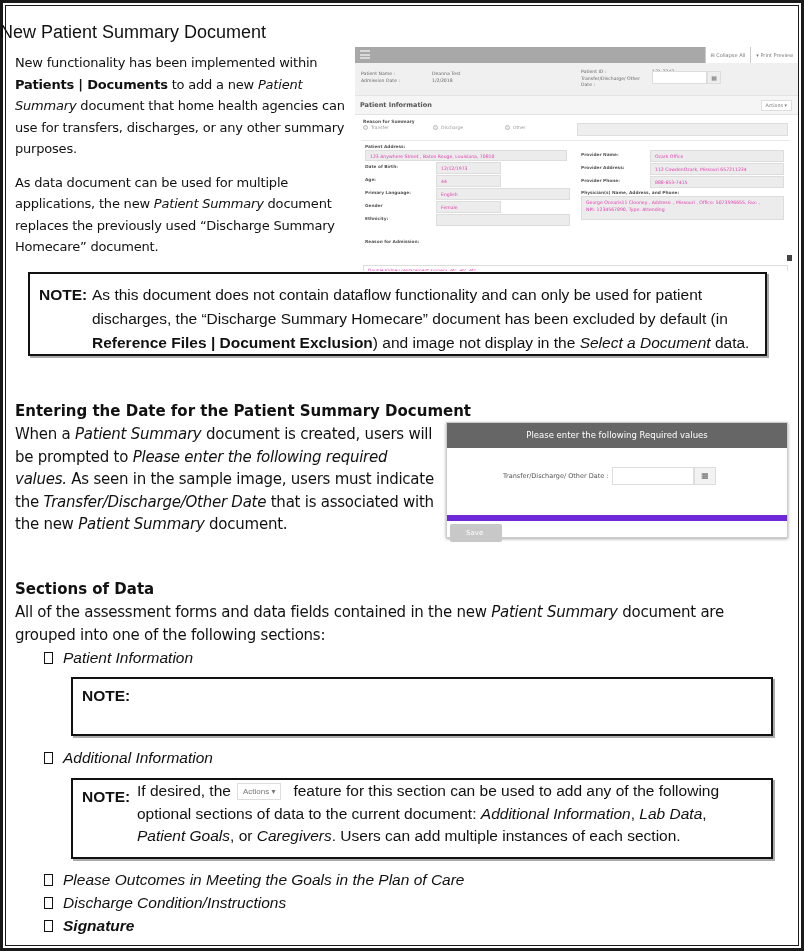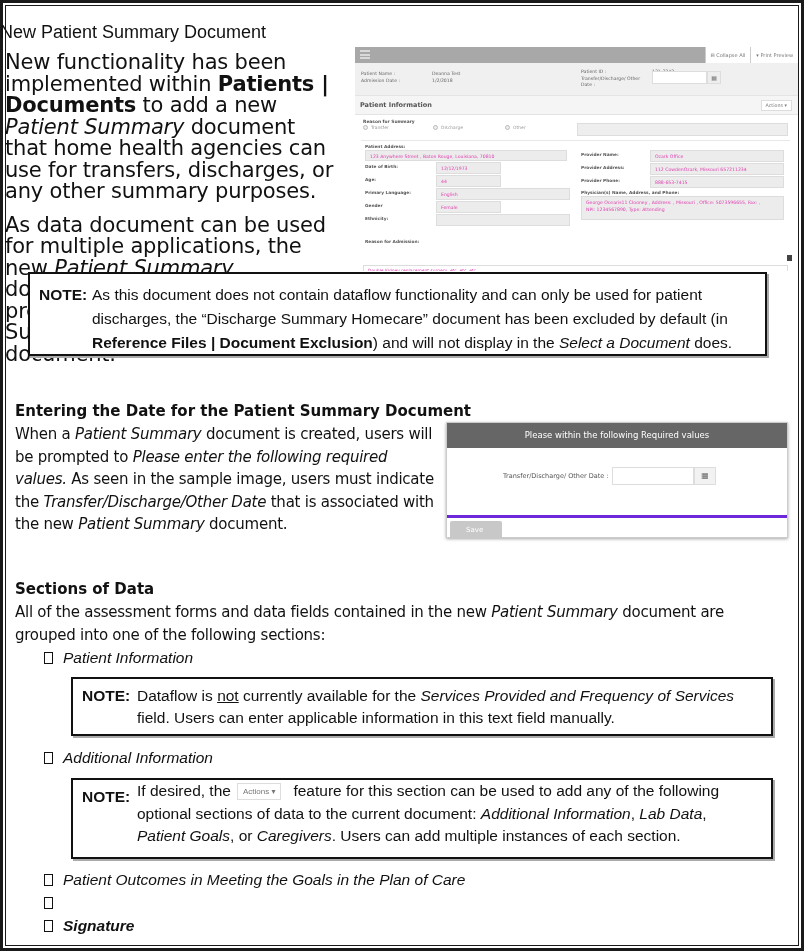--- a/index.html
+++ b/index.html
@@ -4,21 +4,21 @@
 <style>
   * { box-sizing: border-box; margin: 0; padding: 0; }
   html, body { width: 804px; height: 951px; background: #ffffff; overflow: hidden; }
   body { font-family: "Liberation Sans", "DejaVu Sans", sans-serif; color: #000; position: relative; }
 
   .frame-outer { position: absolute; left: 0; top: 0; width: 804px; height: 951px; border: 3px solid #1a1a1a; }
   .frame-inner { position: absolute; left: 5px; top: 5px; width: 794px; height: 941px; border: 1px solid #1a1a1a; }
 
   .doc-title { position: absolute; top: 22px; left: 0; width: 804px; text-align: left; font-size: 18px; color: #111; }
 
-  .intro { position: absolute; left: 5px; top: 52px; width: 330px; font-size: 21px; line-height: 21.5px; color: #111; font-family: "DejaVu Sans", sans-serif; letter-spacing: -0.2px; }
+  .intro { position: absolute; left: 15px; top: 52px; width: 330px; font-size: 13px; line-height: 21.5px; color: #111; font-family: "DejaVu Sans", sans-serif; letter-spacing: -0.2px; }
   .intro p { margin-bottom: 12px; }
   .intro b { font-weight: bold; }
   .intro i { font-style: italic; }
 
   
   .app { position: absolute; left: 355px; top: 47px; width: 443px; height: 224px; background: #ffffff; overflow: hidden; font-family: "DejaVu Sans", sans-serif; }
   .app-topbar { height: 16px; background: #a8a8a8; position: relative; }
   .app-menu-icon { position: absolute; left: 5px; top: 3px; width: 10px; height: 9px; display: flex; flex-direction: column; justify-content: space-between; }
   .app-menu-icon span { display: block; height: 2px; background: #d9d9d9; }
   .app-topbtns { position: absolute; right: 0; top: 0; height: 16px; display: flex; }
@@ -53,21 +53,21 @@
   .sec-head { position: absolute; left: 15px; font-weight: bold; font-size: 15px; font-family: "DejaVu Sans", sans-serif; color: #111; }
   .para { position: absolute; left: 15px; font-size: 15px; line-height: 22.5px; color: #111; font-family: "DejaVu Sans", sans-serif; letter-spacing: -0.25px; }
   .para i { font-style: italic; }
 
   
   .dlg { position: absolute; left: 446px; top: 422px; width: 342px; height: 116px; background: #fff; border: 1px solid #ccc; box-shadow: 0 1px 3px rgba(0,0,0,0.35); font-family: "DejaVu Sans", sans-serif; }
   .dlg-head { height: 25px; background: #666666; color: #fff; font-size: 8.5px; text-align: center; line-height: 25px; }
   .dlg-label { position: absolute; left: 56px; top: 49px; font-size: 6.5px; color: #555; }
   .dlg-input { position: absolute; left: 165px; top: 44px; width: 82px; height: 18px; background: #fff; border: 1px solid #ddd; }
   .dlg-cal { position: absolute; left: 247px; top: 44px; width: 22px; height: 18px; background: #f2f2f2; border: 1px solid #ddd; font-size: 8px; color: #666; text-align: center; line-height: 16px; }
-  .dlg-foot { position: absolute; left: 0; top: 92px; width: 340px; height: 23px; border-top: 3px solid #6d28d9; }
+  .dlg-foot { position: absolute; left: 0; top: 92px; width: 340px; height: 23px; border-top: 6px solid #6d28d9; }
   .dlg-save { position: absolute; left: 3px; top: 3px; width: 52px; height: 18px; background: #c8c8c8; color: #fff; font-size: 7px; line-height: 18px; padding-left: 16px; border-radius: 2px; }
 
   .bullet { position: absolute; left: 44px; font-size: 15.5px; font-family: "Liberation Sans", sans-serif; font-style: italic; color: #111; }
   .bullet .box { display: inline-block; width: 9px; height: 12px; border: 1.5px solid #111; margin-right: 10px; vertical-align: -1px; font-style: normal; }
 
   .note2 { left: 71px; top: 677px; width: 702px; height: 59px; font-size: 15.5px; line-height: 22px; }
   .note2 .note-lbl { left: 9px; top: 6px; }
   .note2 .note-body { left: 64px; top: 6px; width: 630px; }
 
   .note3 { left: 71px; top: 778px; width: 702px; height: 81px; font-size: 15.5px; line-height: 22.5px; }
@@ -149,48 +149,47 @@
     </div>
 
     <span class="fld-lbl" style="left:10px;top:124px;">Reason for Admission:</span>
     <div class="app-note-icon"></div>
     <div class="app-textarea">Double Kidney replacement surgery, etc. etc. etc.</div>
   </div>
 </div>
 
 <div class="note note1">
   <span class="note-lbl">NOTE:</span>
-  <div class="note-body"><span>As this document does not contain dataflow functionality and can only be used for patient discharges, the “Discharge Summary Homecare” document has been excluded by default (in </span><b>Reference Files | Document Exclusion</b><span>) and will not display in the </span><i>Select a Document</i><span> does.</span></div>
+  <div class="note-body"><span>As this document does not contain dataflow functionality and can only be used for patient discharges, the “Discharge Summary Homecare” document has been excluded by default (in </span><b>Reference Files | Document Exclusion</b><span>) and image not display in the </span><i>Select a Document</i><span> data.</span></div>
 </div>
 
 <div class="sec-head" style="top:402px;">Entering the Date for the Patient Summary Document</div>
 <div class="para" style="top:423px;width:420px;"><span>When a </span><i>Patient Summary</i><span> document is created, users will be prompted to </span><i>Please enter the following required values.</i><span> As seen in the sample image, users must indicate the </span><i>Transfer/Discharge/Other Date</i><span> that is associated with the new </span><i>Patient Summary</i><span> document.</span></div>
 
 <div class="dlg">
-  <div class="dlg-head">Please within the following Required values</div>
+  <div class="dlg-head">Please enter the following Required values</div>
   <span class="dlg-label">Transfer/Discharge/ Other Date :</span>
   <div class="dlg-input"></div>
   <div class="dlg-cal">▦</div>
   <div class="dlg-foot">
     <div class="dlg-save">Save</div>
   </div>
 </div>
 
 <div class="sec-head" style="top:580px;">Sections of Data</div>
 <div class="para" style="top:601px;width:770px;"><span>All of the assessment forms and data fields contained in the new </span><i>Patient Summary</i><span> document are grouped into one of the following sections:</span></div>
 
 <div class="bullet" style="top:649px;"><span class="box"></span><span>Patient Information</span></div>
 
 <div class="note note2">
   <span class="note-lbl">NOTE:</span>
-  <div class="note-body"><span>Dataflow is </span><u>not</u><span> currently available for the </span><i>Services Provided and Frequency of Services</i><span> field. Users can enter applicable information in this text field manually.</span></div>
 </div>
 
 <div class="bullet" style="top:749px;"><span class="box"></span><span>Additional Information</span></div>
 
 <div class="note note3">
   <span class="note-lbl">NOTE:</span>
   <div class="note-body"><span>If desired, the</span><span class="inline-actions">Actions ▾</span><span>feature for this section can be used to add any of the following optional sections of data to the current document: </span><i>Additional Information</i><span>, </span><i>Lab Data</i><span>, </span><br><i>Patient Goals</i><span>, or </span><i>Caregivers</i><span>. Users can add multiple instances of each section.</span></div>
 </div>
 
-<div class="bullet" style="top:871px;"><span class="box"></span><span>Patient Outcomes in Meeting the Goals in the Plan of Care</span></div>
-<div class="bullet" style="top:894px;"><span class="box"></span></div>
+<div class="bullet" style="top:871px;"><span class="box"></span><span>Please Outcomes in Meeting the Goals in the Plan of Care</span></div>
+<div class="bullet" style="top:894px;"><span class="box"></span><span>Discharge Condition/Instructions</span></div>
 <div class="bullet" style="top:917px;font-weight:bold;"><span class="box"></span><span>Signature</span></div>
 
 </body></html>

